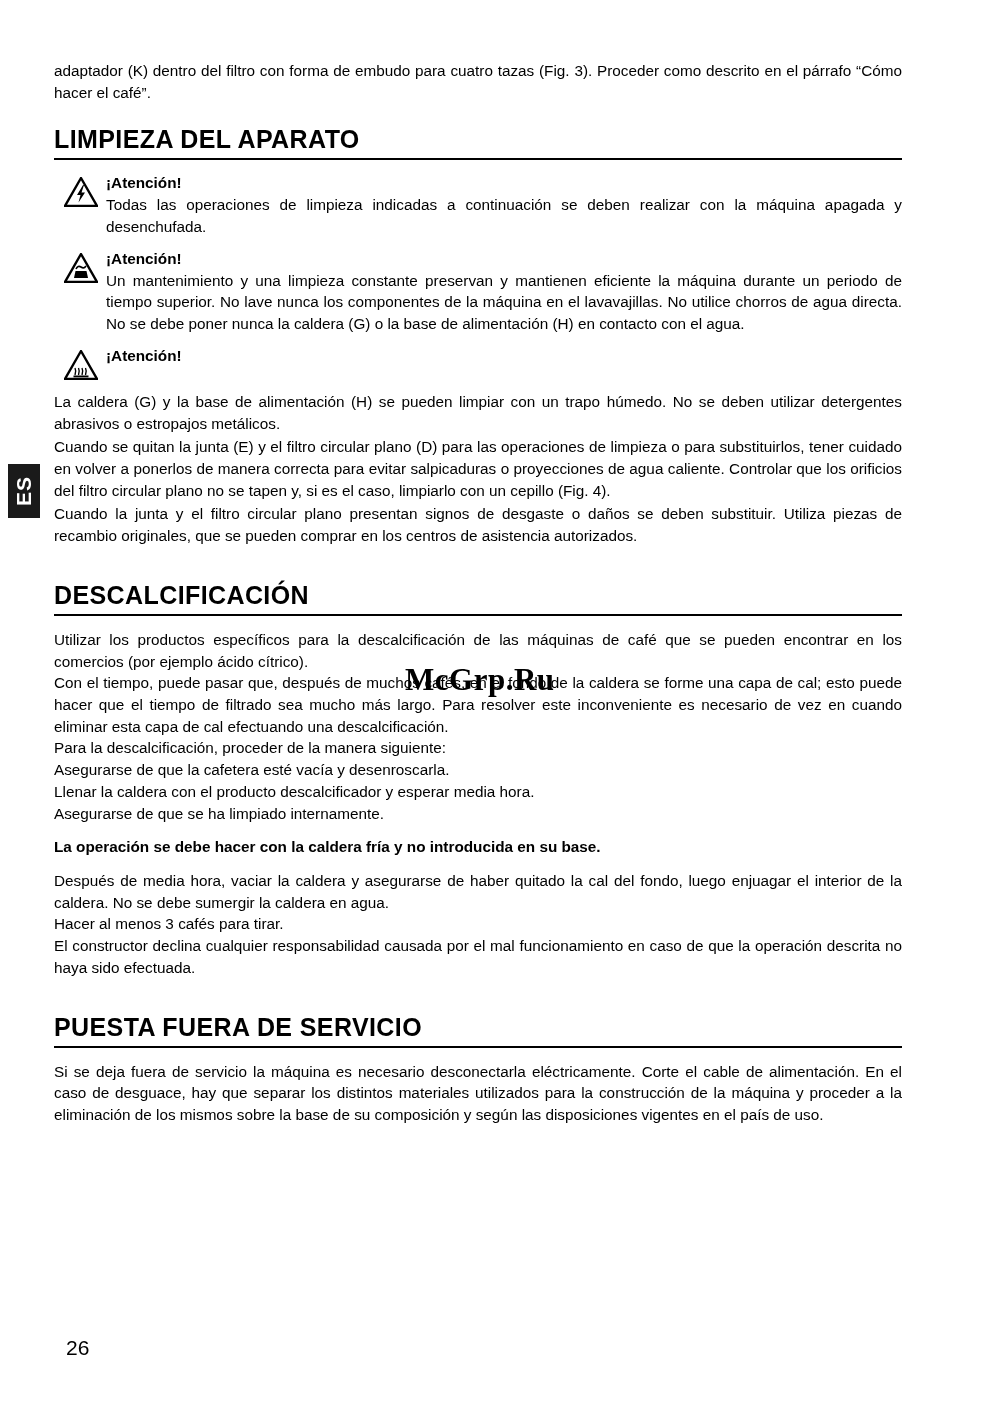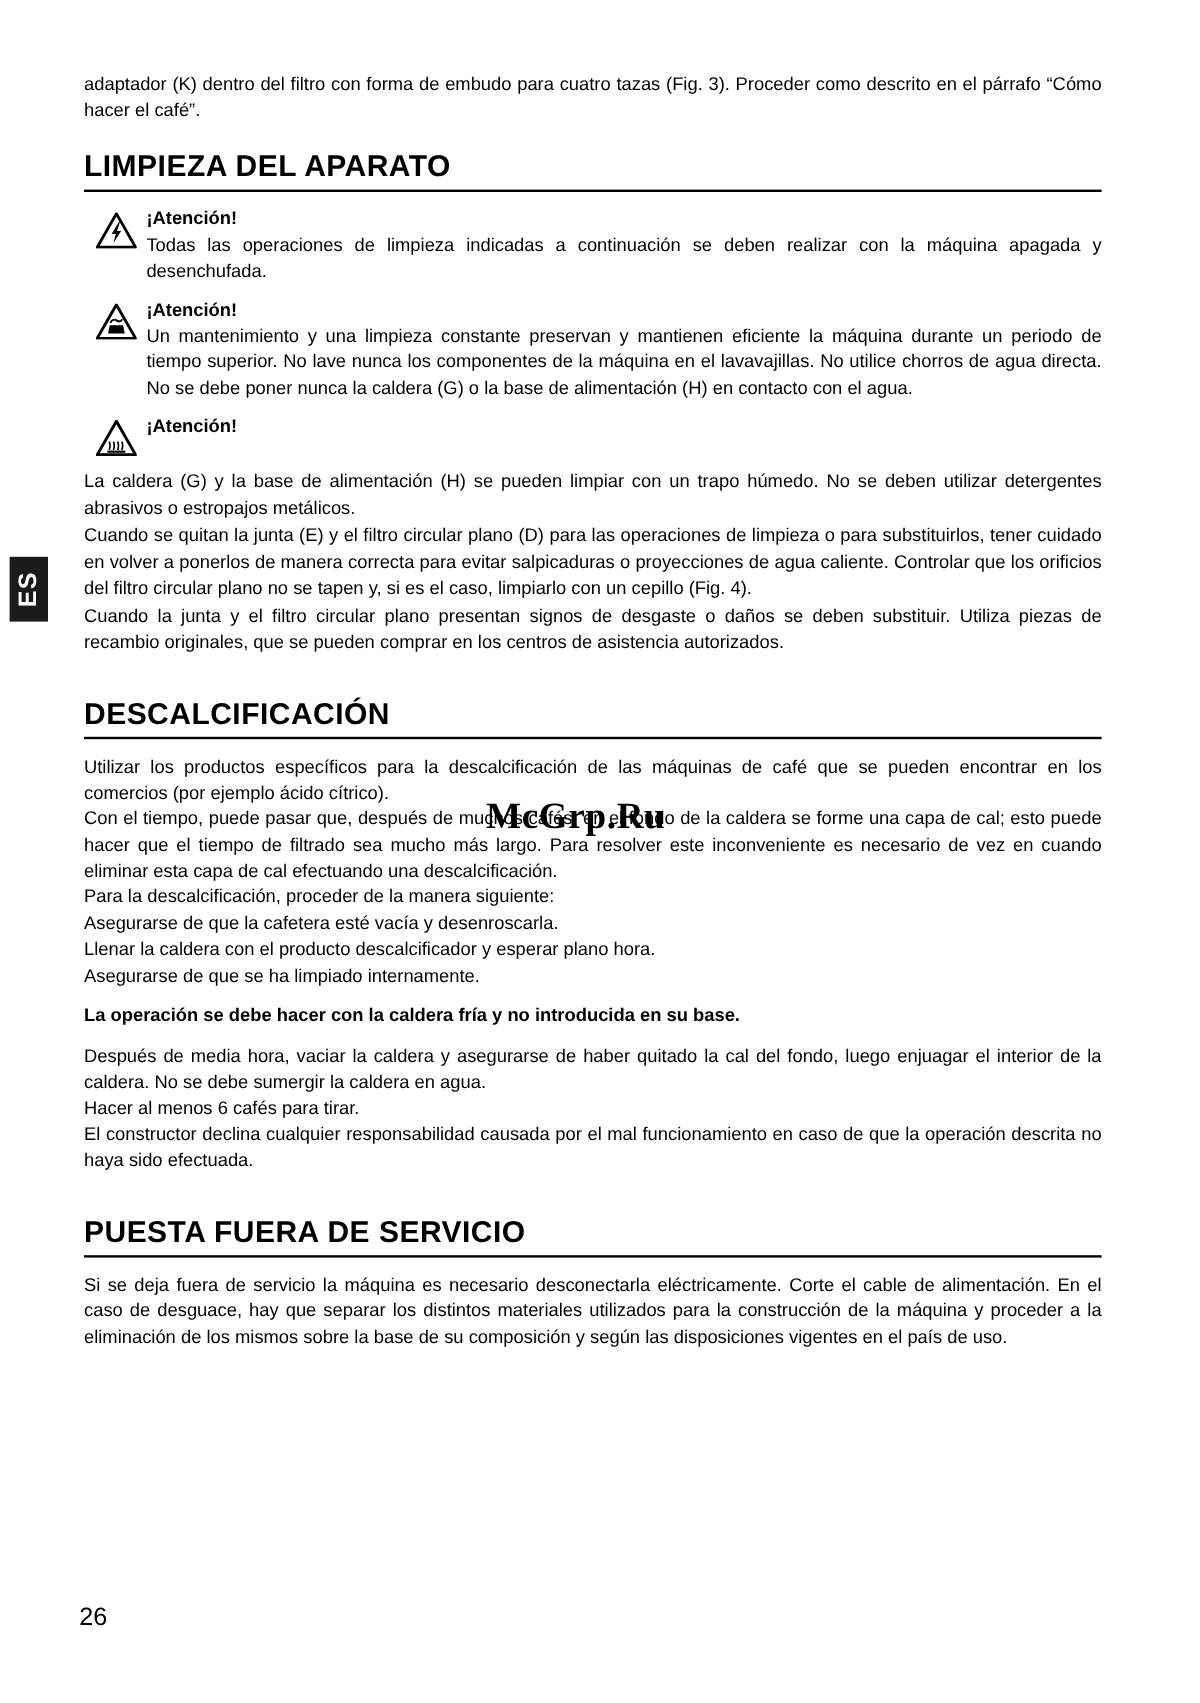--- a/index.html
+++ b/index.html
@@ -15,21 +15,21 @@
     color: #000000;
     overflow: hidden;
   }
   .page {
     position: absolute;
     inset: 0;
     background: #ffffff;
   }
   .content {
     position: absolute;
-    left: 70px;
+    left: 54px;
     top: 60px;
     width: 848px;
   }
   p {
     margin: 0;
     font-size: 15.3px;
     line-height: 1.42;
     text-align: justify;
   }
   .intro {
@@ -202,29 +202,29 @@
 
     <div class="section">
       <h2>DESCALCIFICACIÓN</h2>
       <div class="rule"></div>
 
       <div class="lines">
         <p class="para">Utilizar los productos específicos para la descalcificación de las máquinas de café que se pueden encontrar en los comercios (por ejemplo ácido cítrico).</p>
         <p class="para">Con el tiempo, puede pasar que, después de muchos cafés, en el fondo de la caldera se forme una capa de cal; esto puede hacer que el tiempo de filtrado sea mucho más largo. Para resolver este inconveniente es necesario de vez en cuando eliminar esta capa de cal efectuando una descalcificación.</p>
         <p class="para">Para la descalcificación, proceder de la manera siguiente:</p>
         <p class="para">Asegurarse de que la cafetera esté vacía y desenroscarla.</p>
-        <p class="para">Llenar la caldera con el producto descalcificador y esperar plano hora.</p>
+        <p class="para">Llenar la caldera con el producto descalcificador y esperar media hora.</p>
         <p class="para">Asegurarse de que se ha limpiado internamente.</p>
       </div>
 
       <p class="bold-line">La operación se debe hacer con la caldera fría y no introducida en su base.</p>
 
       <div class="lines">
         <p class="para">Después de media hora, vaciar la caldera y asegurarse  de haber quitado la cal del fondo,  luego  enjuagar el interior de la caldera. No se debe sumergir la caldera en agua.</p>
-        <p class="para">Hacer al menos 6 cafés para tirar.</p>
+        <p class="para">Hacer al menos 3 cafés para tirar.</p>
         <p class="para">El constructor declina cualquier responsabilidad causada por el mal funcionamiento en caso de que la operación descrita no haya sido efectuada.</p>
       </div>
     </div>
 
     <div class="sec-gap"></div>
 
     <div class="section">
       <h2>PUESTA FUERA DE SERVICIO</h2>
       <div class="rule"></div>
       <p class="para">Si se deja fuera de servicio la máquina es necesario desconectarla eléctricamente. Corte el cable de alimentación. En el caso de desguace, hay que separar los distintos materiales utilizados para la construcción de la máquina y proceder a la eliminación de los mismos sobre la base de su composición y según las disposiciones vigentes en el país de uso.</p>

